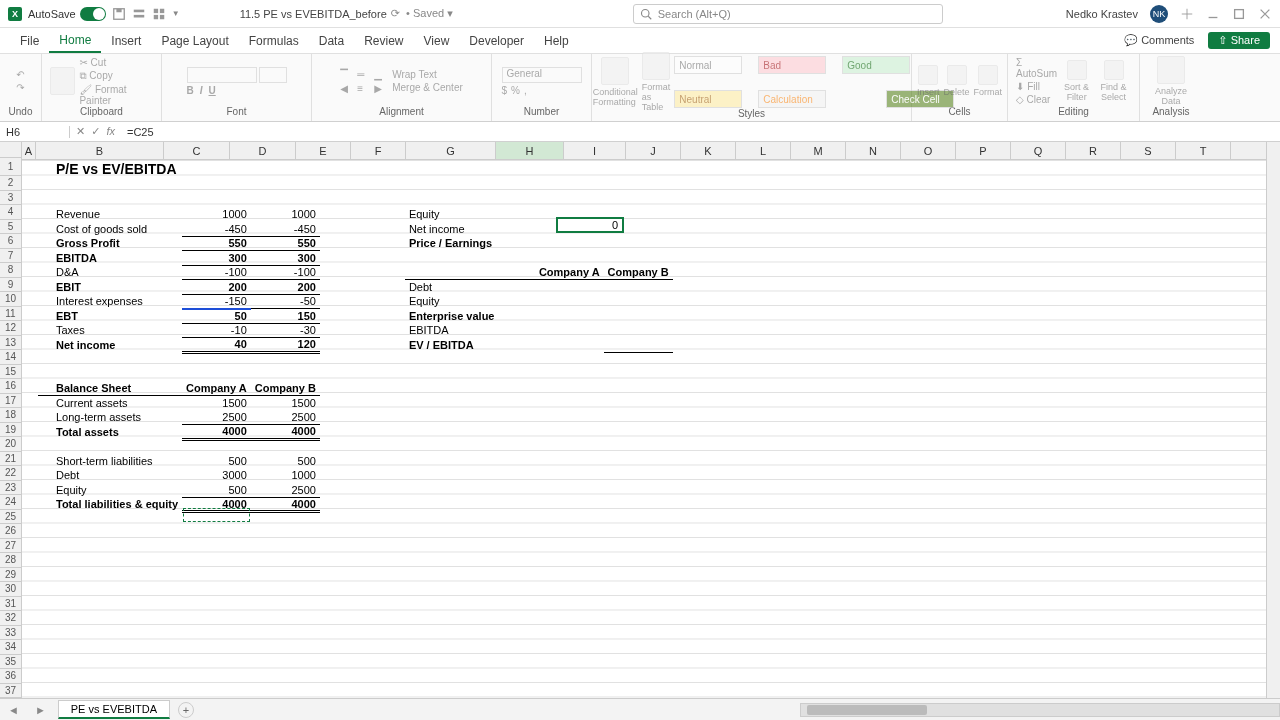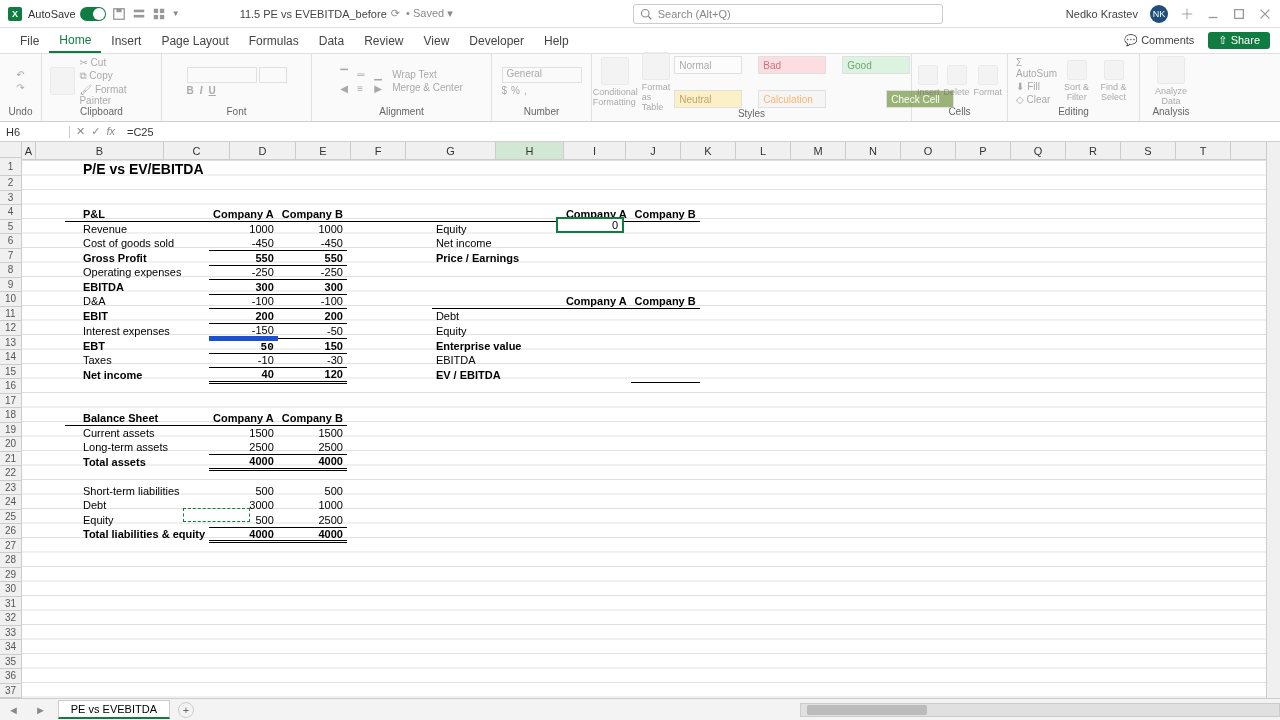--- a/index.html
+++ b/index.html
@@ -54,21 +54,21 @@
 .row-headers { width: 22px; background: #f0f0f0; border-right: 1px solid #ccc; }
 .corner { height: 18px; background: #f0f0f0; border-bottom: 1px solid #ccc; border-right: 1px solid #ccc; width: 22px; }
 .col-headers { display: flex; height: 18px; background: #f0f0f0; border-bottom: 1px solid #ccc; }
 .col-h { border-right: 1px solid #ccc; display: flex; align-items: center; justify-content: center; font-size: 11px; color: #333; }
 .col-h.sel { background: #d2e8d4; }
 .row-h { height: 14.5px; border-bottom: 1px solid #ccc; display: flex; align-items: center; justify-content: center; font-size: 10px; color: #555; }
 .cells { position: relative; flex: 1; overflow: hidden; }
 .cell-area { position: absolute; top: 18px; left: 0; right: 0; bottom: 0; }
 .gridlines { position: absolute; inset: 0; background-image: linear-gradient(#e0e0e0 1px, transparent 1px); background-size: 100% 14.5px; }
 
-.sheet-content { position: absolute; top: 0; left: 0; font-size: 11px; color: #000; padding-left: 43px; }
+.sheet-content { position: absolute; top: 0; left: 16px; font-size: 11px; color: #000; }
 .sheet-content table { border-collapse: collapse; }
 .sheet-content td { height: 14.5px; padding: 0 4px; vertical-align: middle; white-space: nowrap; }
 .c-b { width: 128px; }
 .c-c { width: 66px; text-align: right; }
 .c-d { width: 66px; text-align: right; }
 .c-e { width: 55px; }
 .c-f { width: 30px; }
 .c-g { width: 130px; }
 .c-h { width: 66px; text-align: right; }
 .c-i { width: 62px; text-align: right; }
@@ -381,31 +381,20 @@
                 <td colspan="3" class="title">P/E vs EV/EBITDA</td>
               </tr>
               <tr>
                 <td style="width:14px;"></td>
                 <td class="c-b"></td>
               </tr>
               <tr>
                 <td style="width:14px;"></td>
                 <td class="c-b"></td>
               </tr>
-              <tr class="hdr-ul">
-                <td style="width:14px;"></td>
-                <td class="c-b bold">P&amp;L</td>
-                <td class="c-c bold">Company A</td>
-                <td class="c-d bold">Company B</td>
-                <td class="c-e"></td>
-                <td class="c-f"></td>
-                <td class="c-g" style="border-bottom:1px solid #000;"></td>
-                <td class="c-h bold" style="border-bottom:1px solid #000;">Company A</td>
-                <td class="c-i bold" style="border-bottom:1px solid #000;">Company B</td>
-              </tr>
               <tr>
                 <td style="width:14px;"></td>
                 <td class="c-b ">Revenue</td>
                 <td class="c-c  num" style="">1000</td>
                 <td class="c-d  num" style="">1000</td>
                 <td class="c-e"></td>
                 <td class="c-f"></td>
                 <td class="c-g ">Equity</td>
                 <td class="c-h"></td>
                 <td class="c-i"></td>
@@ -427,42 +416,31 @@
                 <td class="c-c bold num" style="border-top:1px solid #000;border-bottom:1px solid #000;">550</td>
                 <td class="c-d bold num" style="border-top:1px solid #000;border-bottom:1px solid #000;">550</td>
                 <td class="c-e"></td>
                 <td class="c-f"></td>
                 <td class="c-g bold">Price / Earnings</td>
                 <td class="c-h"></td>
                 <td class="c-i"></td>
               </tr>
               <tr>
                 <td style="width:14px;"></td>
-                <td class="c-b ">Operating expenses</td>
-                <td class="c-c  num" style="">-250</td>
-                <td class="c-d  num" style="">-250</td>
+                <td class="c-b bold">EBITDA</td>
+                <td class="c-c bold num" style="border-top:1px solid #000;border-bottom:1px solid #000;">300</td>
+                <td class="c-d bold num" style="border-top:1px solid #000;border-bottom:1px solid #000;">300</td>
                 <td class="c-e"></td>
                 <td class="c-f"></td>
                 <td></td>
                 <td></td>
                 <td></td>
               </tr>
               <tr>
                 <td style="width:14px;"></td>
-                <td class="c-b bold">EBITDA</td>
-                <td class="c-c bold num" style="border-top:1px solid #000;border-bottom:1px solid #000;">300</td>
-                <td class="c-d bold num" style="border-top:1px solid #000;border-bottom:1px solid #000;">300</td>
-                <td class="c-e"></td>
-                <td class="c-f"></td>
-                <td></td>
-                <td></td>
-                <td></td>
-              </tr>
-              <tr>
-                <td style="width:14px;"></td>
                 <td class="c-b ">D&amp;A</td>
                 <td class="c-c  num" style="">-100</td>
                 <td class="c-d  num" style="">-100</td>
                 <td class="c-e"></td>
                 <td class="c-f"></td>
                 <td class="c-g bold" style="border-bottom:1px solid #000;"></td>
                 <td class="c-h bold" style="border-bottom:1px solid #000;">Company A</td>
                 <td class="c-i bold" style="border-bottom:1px solid #000;">Company B</td>
               </tr>
               <tr>
@@ -483,21 +461,21 @@
                 <td class="c-d  num" style="">-50</td>
                 <td class="c-e"></td>
                 <td class="c-f"></td>
                 <td class="c-g ">Equity</td>
                 <td class="c-h"></td>
                 <td class="c-i" style=""></td>
               </tr>
               <tr>
                 <td style="width:14px;"></td>
                 <td class="c-b bold">EBT</td>
-                <td class="c-c bold num" style="border-top:5px solid #1d4ed8;border-bottom:1px solid #000;font-family:Liberation Mono, monospace;">50</td>
+                <td class="c-c bold num" style="border-top:2px solid #1d4ed8;border-bottom:1px solid #000;">50</td>
                 <td class="c-d bold num" style="border-top:1px solid #000;border-bottom:1px solid #000;">150</td>
                 <td class="c-e"></td>
                 <td class="c-f"></td>
                 <td class="c-g bold">Enterprise value</td>
                 <td class="c-h"></td>
                 <td class="c-i" style=""></td>
               </tr>
               <tr>
                 <td style="width:14px;"></td>
                 <td class="c-b ">Taxes</td>

